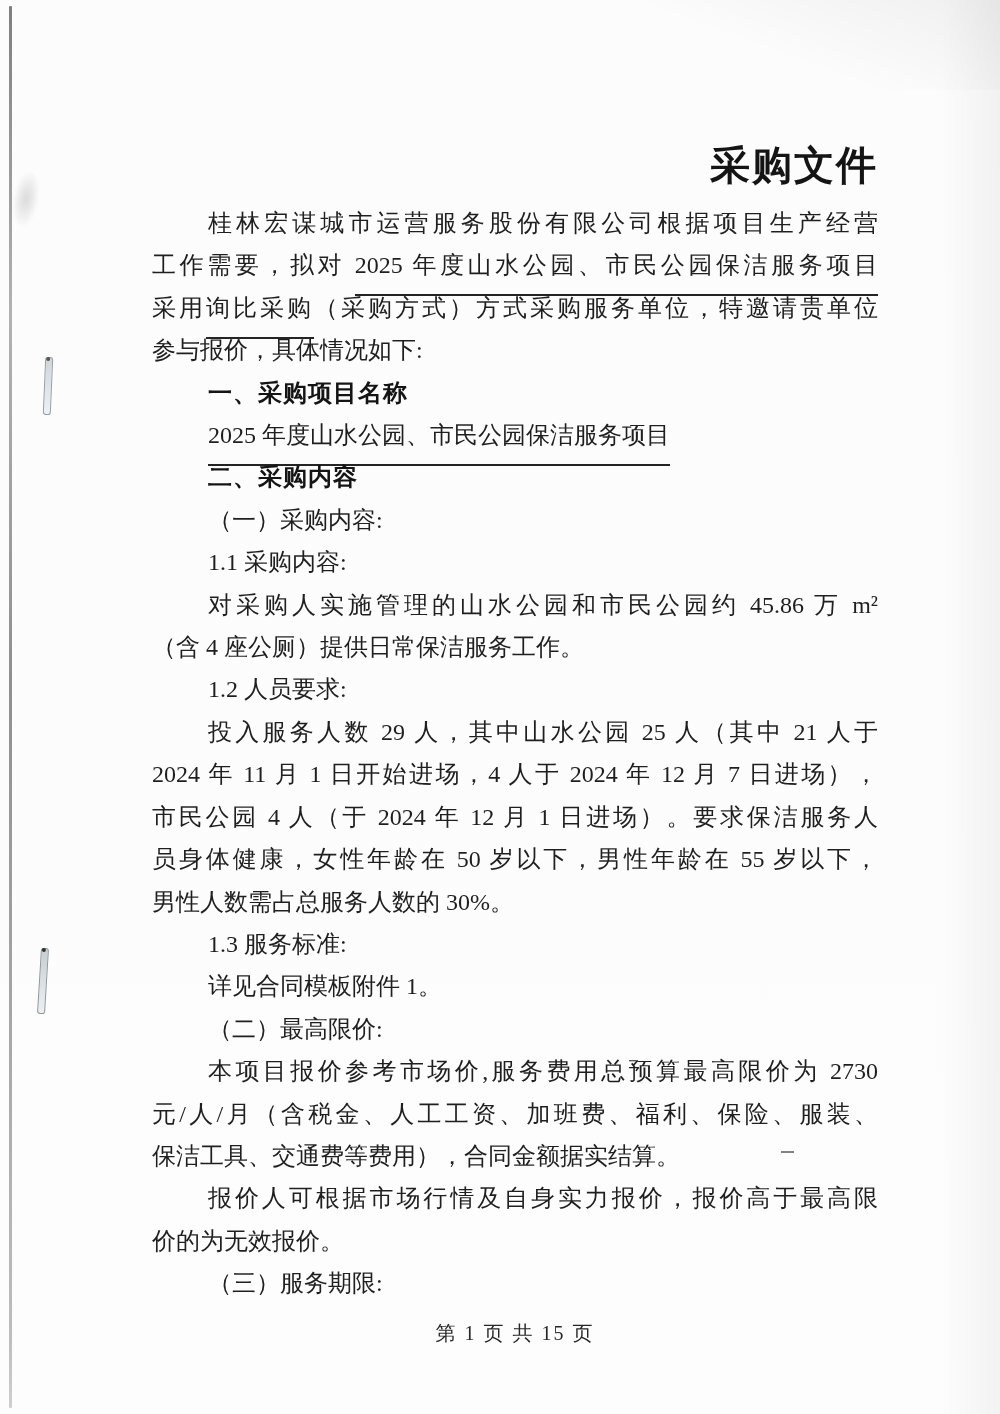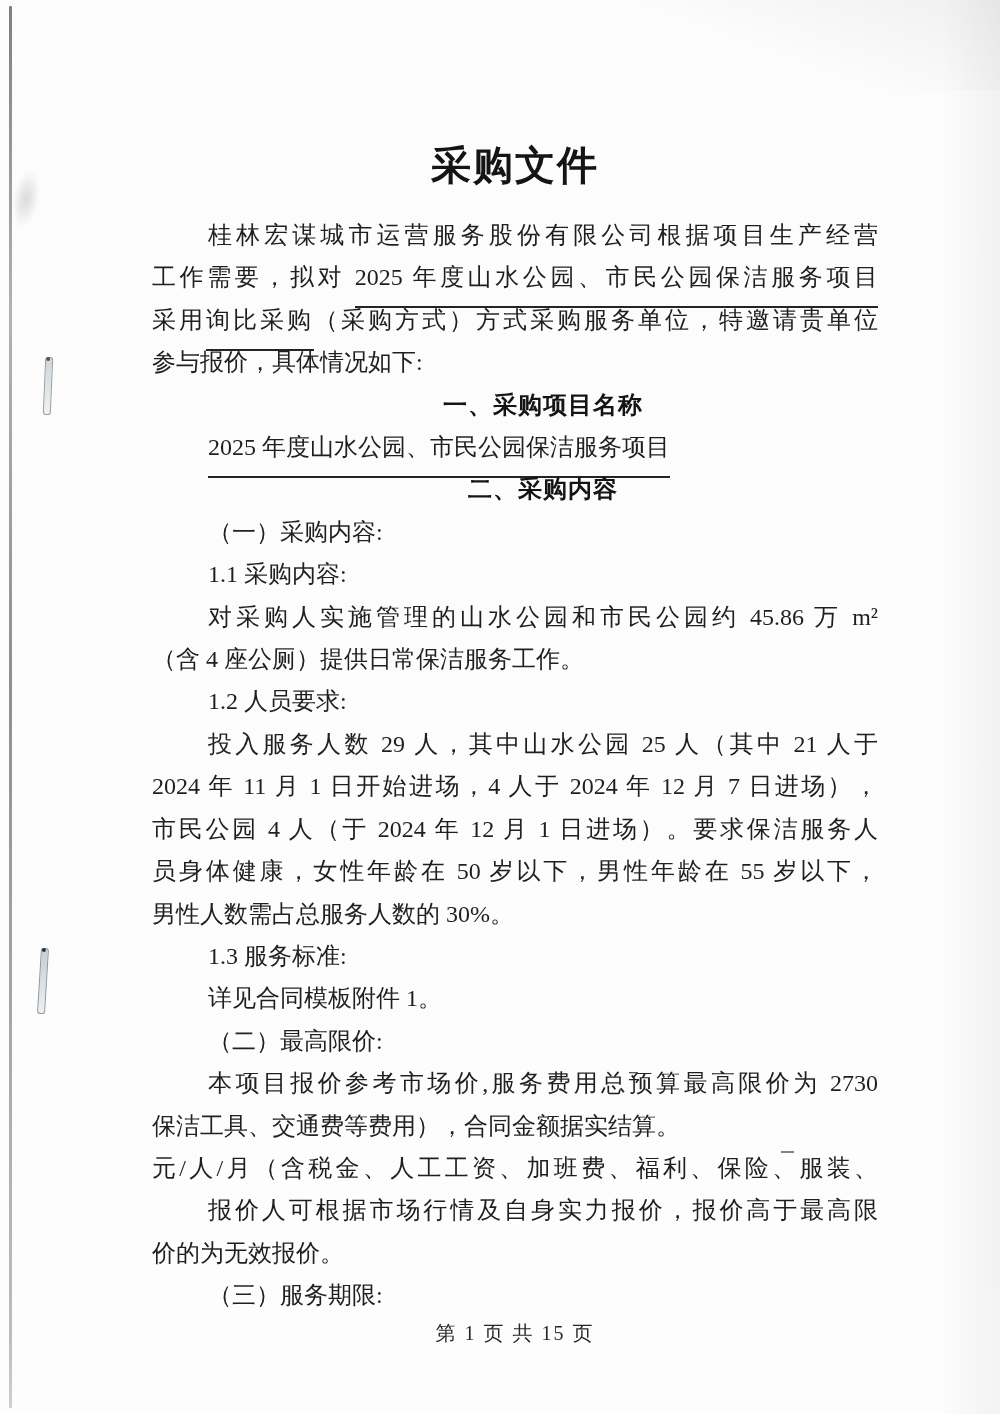--- a/index.html
+++ b/index.html
@@ -51,29 +51,29 @@
     background:#333; border-radius:50%;
   }
   .dash-artifact {
     position:absolute; left:781px; top:1151px; width:13px; height:2px;
     background:#5a5a5a; opacity:0.75;
   }
 
   
   .doc { position:absolute; left:152px; top:146px; width:726px; color:#1f1f1f; }
   .title {
-    text-align:center; font-size:40px; font-weight:bold; line-height:40px;
-    letter-spacing:2px; color:#141414; margin:0 0 28px 0;
+    text-align:right; font-size:40px; font-weight:bold; line-height:40px;
+    letter-spacing:2px; color:#141414; margin:0 0 16px 0;
   }
   .line { font-size:24px; line-height:42.4px; white-space:nowrap; }
   .line.full { text-align-last:justify; }
   .line.indent { padding-left:56px; }
   .line.heading {
     font-family:Liberation Serif, serif;
-    font-weight:bold; letter-spacing:1px; color:#141414;text-align:center;
+    font-weight:bold; letter-spacing:1px; color:#141414;
   }
   .u { border-bottom:2px solid #242424; padding-bottom:16px; }
 
   .footer {
     position:absolute; left:152px; top:1320px; width:726px;
     text-align:center; font-size:20px; letter-spacing:2px; color:#262626;
   }
 </style>
 </head>
 <body>
@@ -104,22 +104,22 @@
         <div class="line indent"><span>1.2 人员要求:</span></div>
         <div class="line indent full"><span>投入服务人数 29 人，其中山水公园 25 人（其中 21 人于</span></div>
         <div class="line full"><span>2024 年 11 月 1 日开始进场，4 人于 2024 年 12 月 7 日进场），</span></div>
         <div class="line full"><span>市民公园 4 人（于 2024 年 12 月 1 日进场）。要求保洁服务人</span></div>
         <div class="line full"><span>员身体健康，女性年龄在 50 岁以下，男性年龄在 55 岁以下，</span></div>
         <div class="line"><span>男性人数需占总服务人数的 30%。</span></div>
         <div class="line indent"><span>1.3 服务标准:</span></div>
         <div class="line indent"><span>详见合同模板附件 1。</span></div>
         <div class="line indent"><span>（二）最高限价:</span></div>
         <div class="line indent full"><span>本项目报价参考市场价,服务费用总预算最高限价为 2730</span></div>
+        <div class="line full"><span>元/人/月（含税金、人工工资、加班费、福利、保险、服装、</span></div>
         <div class="line"><span>保洁工具、交通费等费用），合同金额据实结算。</span></div>
-        <div class="line full"><span>元/人/月（含税金、人工工资、加班费、福利、保险、服装、</span></div>
         <div class="line indent full"><span>报价人可根据市场行情及自身实力报价，报价高于最高限</span></div>
         <div class="line"><span>价的为无效报价。</span></div>
         <div class="line indent"><span>（三）服务期限:</span></div>
       </div>
   </div>
 
   <div class="footer">第 1 页 共 15 页</div>
 </div>
 
 </body></html>

